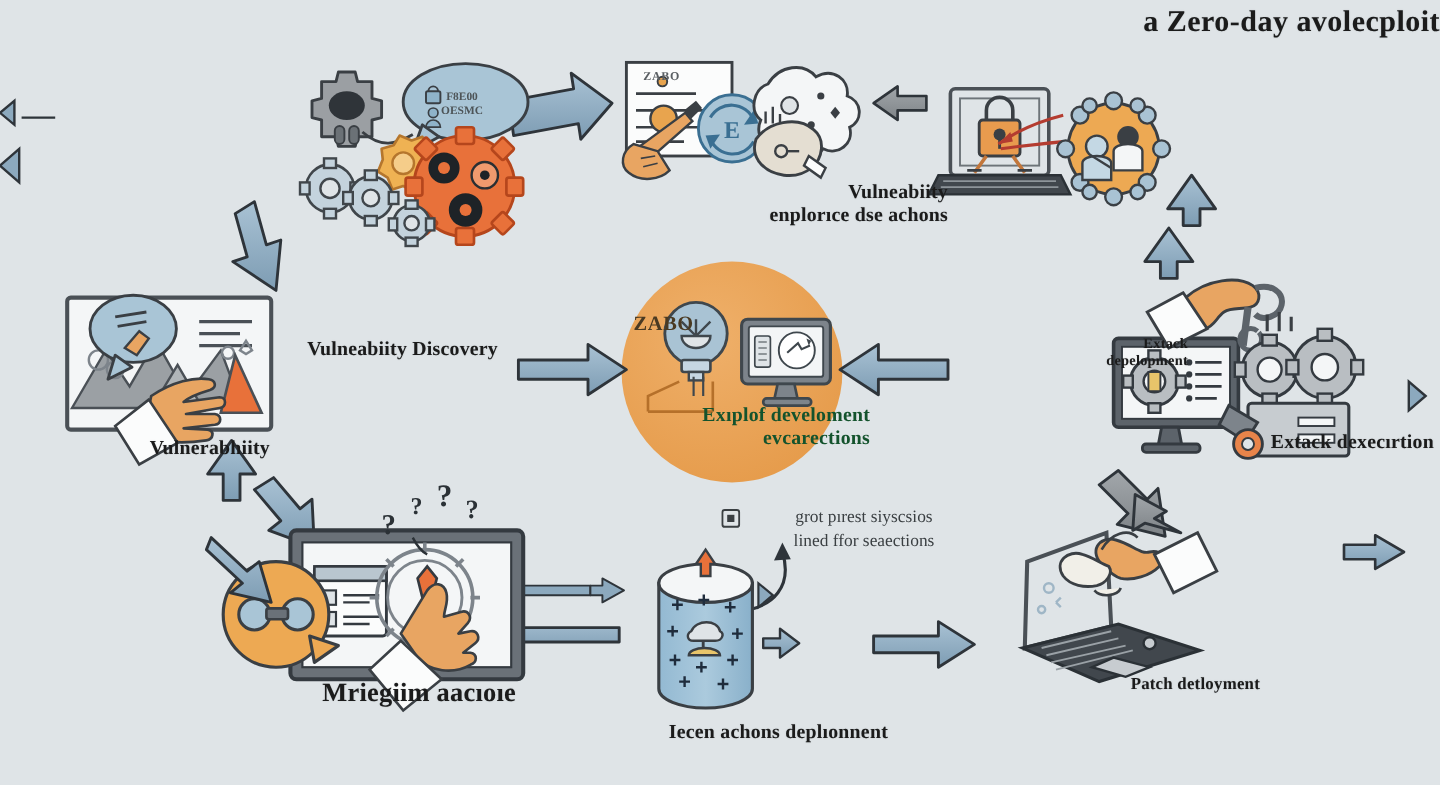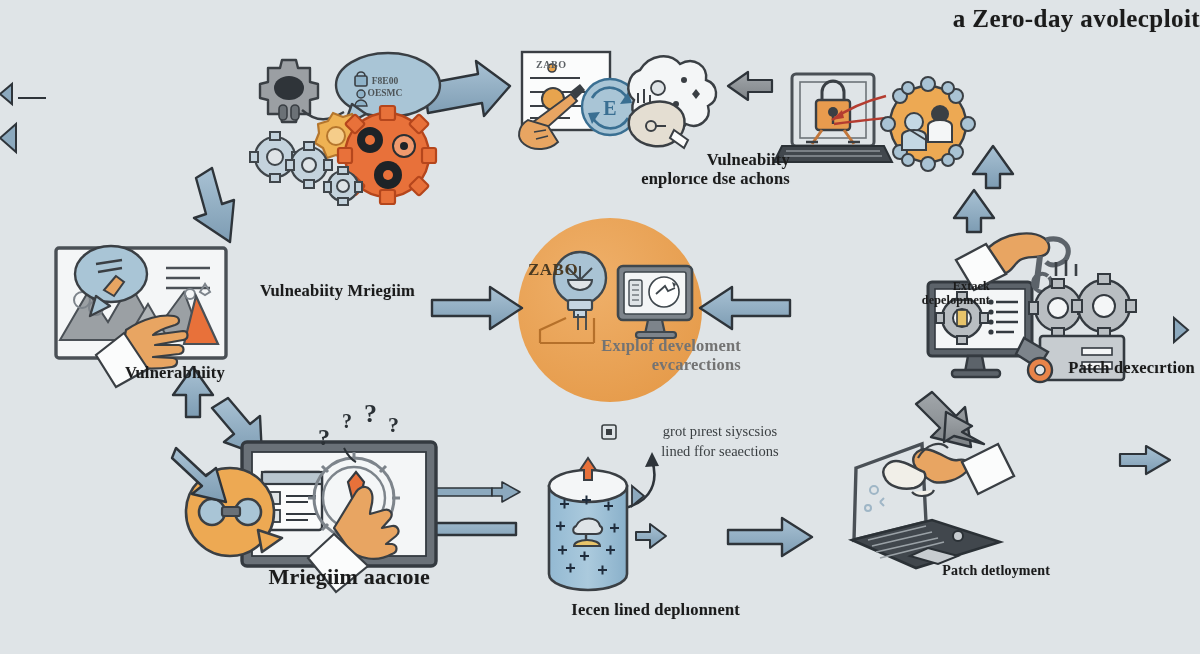--- a/index.html
+++ b/index.html
@@ -32,21 +32,21 @@
     letter-spacing:.4px;
   }
   #lbl-vuln-explore{left:450px;top:150px;width:340px;font-size:16.5px;}
   #lbl-vuln-discovery{left:185px;top:281px;width:230px;font-size:16.5px;}
   #lbl-vulnerability{left:40px;top:363px;width:185px;font-size:16.5px;}
   #lbl-attack-dev{left:740px;top:279px;width:250px;font-size:12px;}
   #lbl-patch-exec{left:980px;top:358px;width:215px;font-size:16.5px;}
   #lbl-patch-deploy{left:820px;top:563px;width:230px;font-size:14px;}
   #lbl-incident{left:430px;top:600px;width:310px;font-size:16.5px;}
   #lbl-mitigation{left:190px;top:564px;width:240px;font-size:22px;}
-  #lbl-center{left:511px;top:336px;width:230px;font-size:16.5px;color:#737373;text-shadow:none;}
+  #lbl-center{left:495px;top:336px;width:230px;font-size:16.5px;color:#14532d;text-shadow:none;}
   #note-text{
     position:absolute;left:620px;top:422px;width:200px;
     font-family:"Liberation Serif", serif;
     font-size:14.5px;color:#3a3f42;line-height:1.35;white-space:pre-line;
     text-align:center;
   }
   #note-icon{position:absolute;left:601px;top:424px;width:16px;height:16px;}
   #center-badge{
     position:absolute;left:528px;top:260px;
     font-family:"Liberation Serif", serif;
@@ -544,27 +544,27 @@
 
 <svg id="note-icon" viewBox="0 0 16 16">
   <rect x="1" y="1" width="14" height="14" rx="2" fill="none" stroke="#3a3f42" stroke-width="1.6"></rect>
   <rect x="5" y="5" width="6" height="6" fill="#3a3f42"></rect>
 </svg>
 
 <div class="lbl" id="title">a  Zero-day avolecploit</div>
 
 <div class="lbl" id="lbl-vuln-explore">Vulneabiity
 enplorıce dse achons</div>
-<div class="lbl" id="lbl-vuln-discovery">Vulneabiity Mriegiim</div>
+<div class="lbl" id="lbl-vuln-discovery">Vulneabiity Discovery</div>
 <div class="lbl" id="lbl-vulnerability">Vulnerabhiity</div>
 <div class="lbl" id="lbl-attack-dev">Extack
 depelopment</div>
-<div class="lbl" id="lbl-patch-exec">Patch dexecırtion</div>
+<div class="lbl" id="lbl-patch-exec">Extack dexecırtion</div>
 <div class="lbl" id="lbl-patch-deploy">Patch detloyment</div>
-<div class="lbl" id="lbl-incident">Iecen lined deplıonnent</div>
+<div class="lbl" id="lbl-incident">Iecen achons deplıonnent</div>
 <div class="lbl" id="lbl-mitigation">Mriegiim aacıoıe</div>
 <div class="lbl" id="lbl-center">Exıplof develoment
 evcarections</div>
 
 <div id="center-badge">ZABO</div>
 <div id="note-text">grot pırest siyscsios
 lined ffor seaections</div>
 <div id="doc-word">ZABO</div>
 <div id="bubble-word">F8E00
 OESMC</div>

